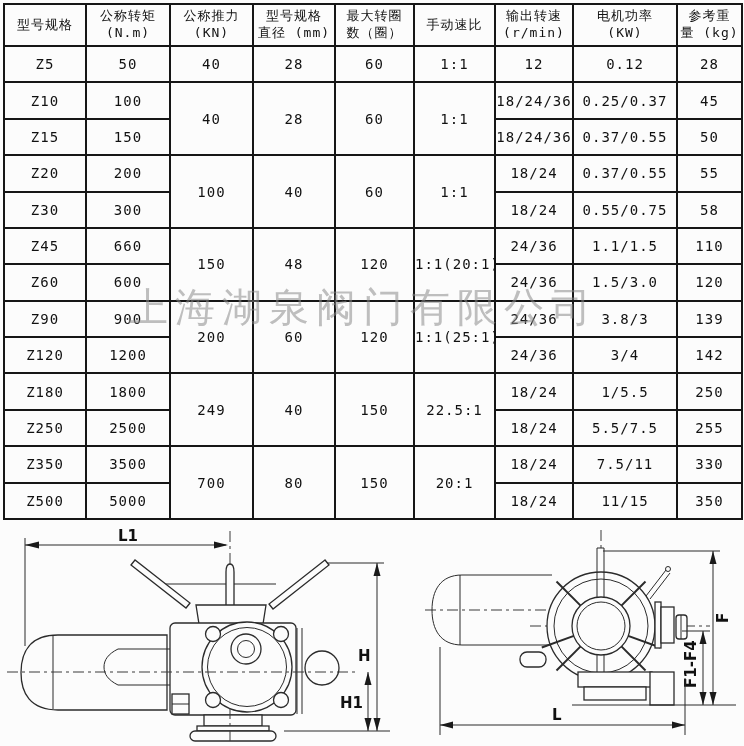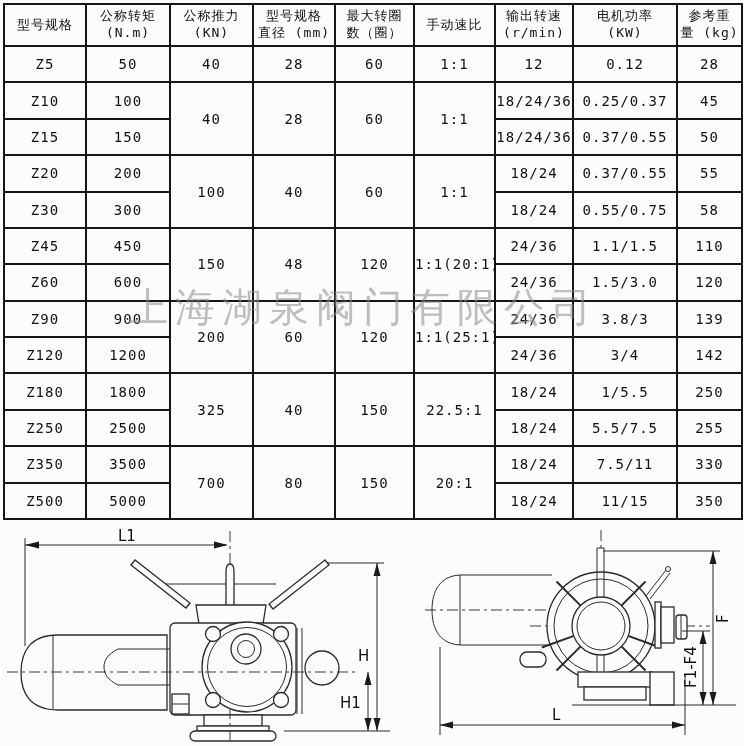--- a/index.html
+++ b/index.html
@@ -31,21 +31,21 @@
   .watermark{
     position:absolute;left:128px;top:280px;z-index:6;
     font-size:40px;letter-spacing:7px;white-space:nowrap;
     color:rgba(138,138,138,0.55);
     font-family:Liberation Sans, sans-serif;
     pointer-events:none;
   }
   
   .drawings{
     position:absolute;left:0;top:528px;width:744px;height:218px;
-    display:flex;flex-direction:row;
+    display:flex;flex-direction:row;font-weight:bold;
   }
   svg{display:block;}
   .lnthin{stroke:#2b2b2b;stroke-width:1;fill:none;}
   .fillbg{fill:#fcfcfc;stroke:#2b2b2b;stroke-width:1.3;}
   .cl{stroke:#3a3a3a;stroke-width:1;fill:none;stroke-dasharray:11 4 3 4;}
   .arrow{fill:#1a1a1a;stroke:none;}
   .dimtext{
     font-family:"DejaVu Sans","Liberation Sans",sans-serif;
     font-size:15px;fill:#111;
   }
@@ -149,21 +149,21 @@
     </tr>
     <tr>
       <td>Z30</td>
       <td>300</td>
       <td>18/24</td>
       <td>0.55/0.75</td>
       <td>58</td>
     </tr>
     <tr>
       <td>Z45</td>
-      <td>450</td>
+      <td>660</td>
       <td rowspan="2">150</td>
       <td rowspan="2">48</td>
       <td rowspan="2">120</td>
       <td rowspan="2">1:1(20:1)</td>
       <td>24/36</td>
       <td>1.1/1.5</td>
       <td>110</td>
     </tr>
     <tr>
       <td>Z60</td>
@@ -186,21 +186,21 @@
     <tr>
       <td>Z120</td>
       <td>1200</td>
       <td>24/36</td>
       <td>3/4</td>
       <td>142</td>
     </tr>
     <tr>
       <td>Z180</td>
       <td>1800</td>
-      <td rowspan="2">325</td>
+      <td rowspan="2">249</td>
       <td rowspan="2">40</td>
       <td rowspan="2">150</td>
       <td rowspan="2">22.5:1</td>
       <td>18/24</td>
       <td>1/5.5</td>
       <td>250</td>
     </tr>
     <tr>
       <td>Z250</td>
       <td>2500</td>

